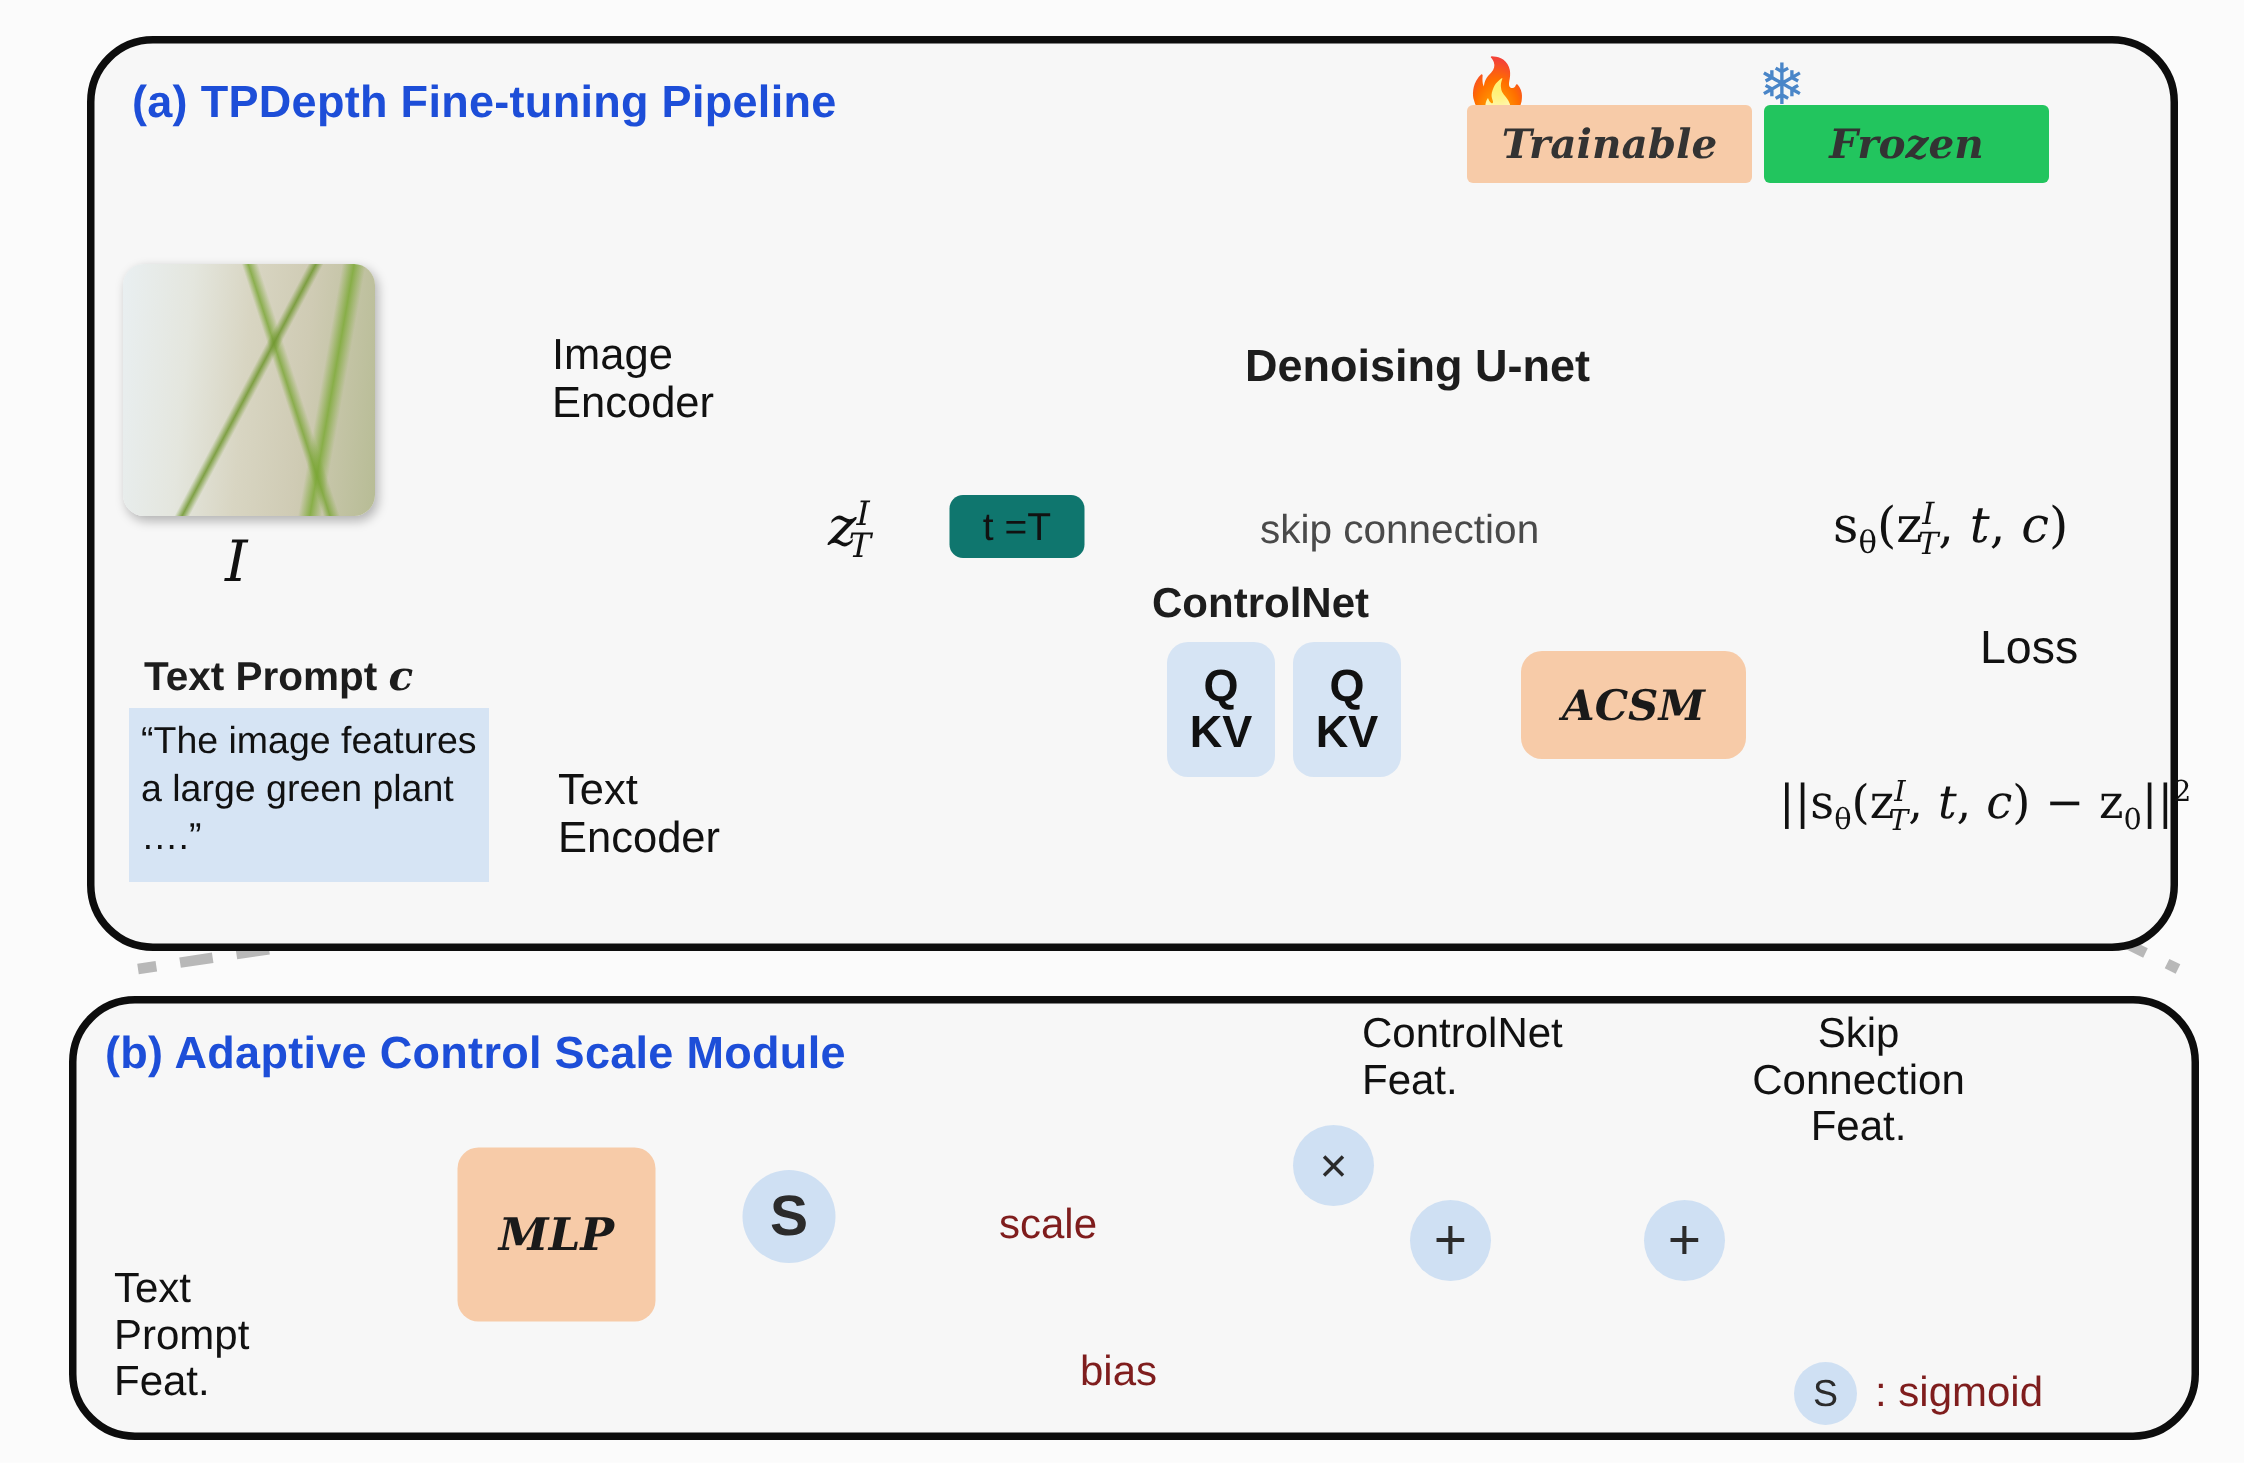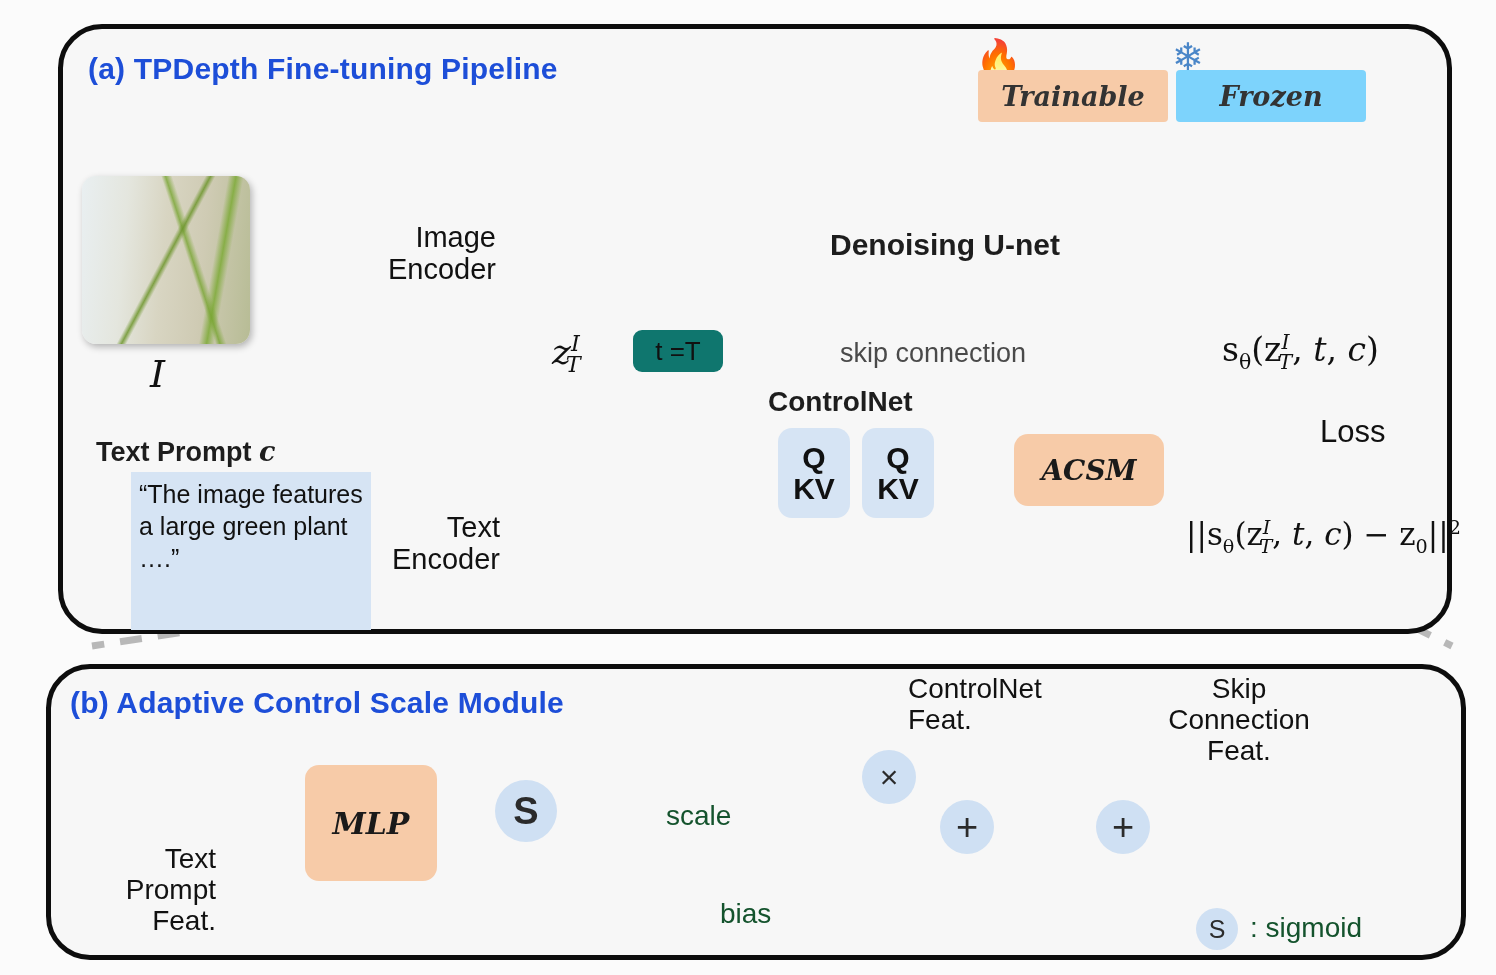--- a/index.html
+++ b/index.html
@@ -18,52 +18,52 @@
                white-space:nowrap;font-weight:bold;}
   #title-a{left:30px;top:28px;}
   #title-b{left:24px;top:20px;}
 
   
   .badge{position:absolute;height:52px;display:flex;align-items:center;
          justify-content:center;border-radius:4px;
          font-family:"DejaVu Serif", serif;font-style:italic;font-weight:bold;
          font-size:27px;color:#333;text-align:center;}
   #badge-trainable{left:978px;top:70px;width:190px;background:#f7cba8;}
-  #badge-frozen{left:1176px;top:70px;width:190px;background:#7dd3fc;}
+  #badge-frozen{left:1176px;top:70px;width:190px;background:#22c55e;}
   .badge-icon{position:absolute;font-size:38px;line-height:1;}
   #flame-icon{left:975px;top:40px;}
   #snow-icon{left:1172px;top:38px;color:#4a86c8;}
-  .lbl{position:absolute;white-space:nowrap;color:#14532d;}
+  .lbl{position:absolute;white-space:nowrap;color:#7f1d1d;}
 
   
   .thumb{position:absolute;border-radius:14px;overflow:hidden;
          box-shadow:2px 3px 7px rgba(0,0,0,.28);}
   #img-input{left:82px;top:176px;width:168px;height:168px;}
 
   
   svg.layer{position:absolute;left:0;top:0;width:1496px;height:975px;
             pointer-events:none;}
 
-  .boxlabel{position:absolute;white-space:pre-line;text-align:right;
+  .boxlabel{position:absolute;white-space:pre-line;text-align:left;
             color:#111;line-height:1.1;}
 
   
   .qkv{position:absolute;background:#d6e4f4;border-radius:14px;
        display:flex;flex-direction:column;align-items:center;justify-content:center;
        font-weight:bold;font-size:30px;color:#111;line-height:1.05;}
 
   
   #chip-t{position:absolute;left:633px;top:330px;width:90px;height:42px;
           background:#0f766e;border-radius:9px;display:flex;align-items:center;
           justify-content:center;font-size:26px;color:#111;}
 
   
-  #prompt-box{position:absolute;left:86px;top:472px;width:240px;height:158px;
+  #prompt-box{position:absolute;left:86px;top:472px;width:240px;height:116px;
         background:#d6e4f4;color:#111;font-size:25px;line-height:1.28;
-        padding:6px 8px;box-sizing:border-box;margin-left:45px;}
+        padding:6px 8px;box-sizing:border-box;}
 
   
   .module{position:absolute;border-radius:14px;display:flex;align-items:center;
           justify-content:center;font-family:"DejaVu Serif", serif;
           font-style:italic;font-weight:bold;color:#1a1a1a;}
   #acsm{left:1014px;top:434px;width:150px;height:72px;background:#f7cba8;font-size:28px;}
   #mlp{left:305px;top:765px;width:132px;height:116px;background:#f7cba8;font-size:30px;}
 
   
   .circ{position:absolute;border-radius:50%;background:#cfe0f3;

